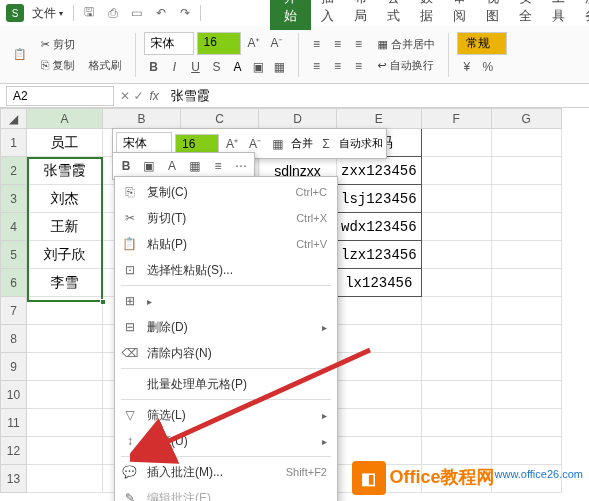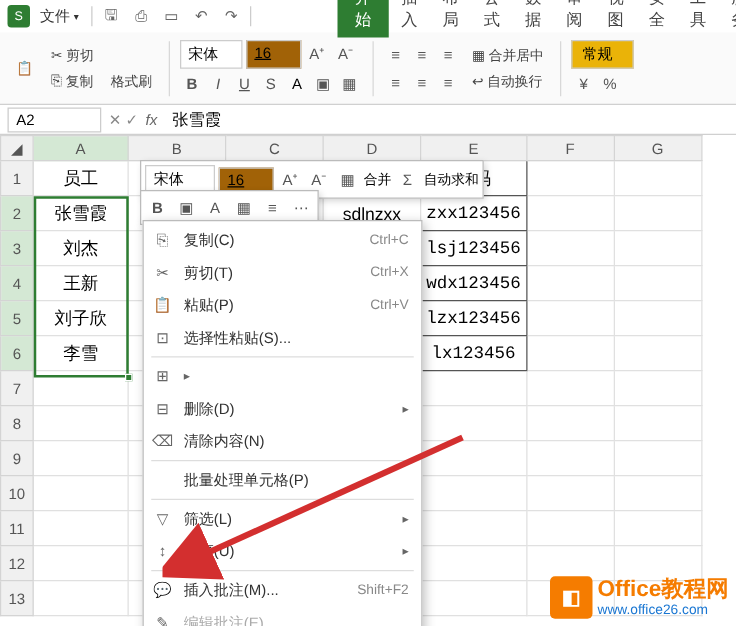--- a/index.html
+++ b/index.html
@@ -13,30 +13,30 @@
 
 .tabbar { height: 28px; display: flex; align-items: flex-end; padding-left: 120px; gap: 0; }
 .tab { padding: 5px 10px; font-size: 13px; color: #444; }
 .tab.active { background: #2e7d32; color: #fff; border-radius: 4px 4px 0 0; padding: 5px 14px; }
 
 .ribbon { height: 58px; border-bottom: 1px solid #d0d0d0; display: flex; align-items: center; padding: 4px 8px; gap: 4px; background: #fafafa; }
 .ribbon-group { display: flex; flex-direction: column; gap: 2px; }
 .ribbon-btn { display: flex; align-items: center; gap: 3px; padding: 2px 5px; font-size: 11px; color: #444; }
 .ribbon-sep { width: 1px; height: 44px; background: #d8d8d8; margin: 0 4px; }
 .font-select { border: 1px solid #ccc; padding: 2px 18px 2px 6px; font-size: 12px; background: #fff; position: relative; }
-.size-select { border: 1px solid #ccc; padding: 2px 14px 2px 6px; font-size: 12px; width: 44px; background: #a16207; text-decoration: underline; }
+.size-select { border: 1px solid #ccc; padding: 2px 14px 2px 6px; font-size: 12px; width: 44px; background: #84cc16; }
 .ribbon-icons { display: flex; gap: 1px; }
 .ribbon-icon { width: 20px; height: 20px; display: flex; align-items: center; justify-content: center; color: #555; font-size: 12px; border: 1px solid transparent; }
 .ribbon-icon.b { font-weight: bold; }
 .ribbon-icon.i { font-style: italic; }
 .ribbon-icon.u { text-decoration: underline; }
 .style-select { border: 1px solid #ccc; padding: 2px 16px 2px 8px; font-size: 12px; background: #eab308; }
 
 .formula-bar { height: 24px; display: flex; align-items: center; border-bottom: 1px solid #d0d0d0; }
-.name-box { width: 75px; border: 1px solid #ccc; margin: 2px 6px; padding: 2px 6px; font-size: 12px; background: #fff; }
+.name-box { width: 108px; border: 1px solid #ccc; margin: 2px 6px; padding: 2px 6px; font-size: 12px; background: #fff; }
 .fx-label { font-style: italic; color: #666; padding: 0 6px; }
 .formula-input { flex: 1; padding: 2px 6px; font-size: 13px; }
 
 .sheet { position: relative; }
 .grid { border-collapse: collapse; }
 .grid th { background: #f0f0f0; border: 1px solid #d4d4d4; font-weight: normal; color: #555; font-size: 12px; }
 .grid .col-head { height: 20px; }
 .grid .row-head { width: 26px; }
 .grid td { border: 1px solid #e0e0e0; height: 28px; padding: 0 4px; font-size: 14px; text-align: center; }
 .col-A { width: 76px; }
@@ -57,21 +57,21 @@
 .menu-item.disabled { color: #aaa; }
 .menu-icon { width: 18px; height: 18px; display: flex; align-items: center; justify-content: center; color: #666; flex-shrink: 0; }
 .menu-label { flex: 1; }
 .menu-shortcut { color: #888; font-size: 11px; }
 .menu-arrow { color: #666; font-size: 10px; }
 .menu-sep { height: 1px; background: #ddd; margin: 2px 6px; }
 
 .red-arrow { position: absolute; pointer-events: none; }
 .watermark { position: absolute; right: 6px; bottom: 6px; display: flex; align-items: center; gap: 4px; }
 .watermark .wlogo { width: 34px; height: 34px; background: #f57c00; border-radius: 4px; display: flex; align-items: center; justify-content: center; color: #fff; font-size: 16px; font-weight: bold; }
-.watermark .wtxt { display: flex; flex-direction: column; line-height: 1.1; }
+.watermark .wtxt { display: flex; flex-direction: row; line-height: 1.1; }
 .watermark .wtitle { color: #f57c00; font-size: 18px; font-weight: bold; }
 .watermark .wurl { color: #1976d2; font-size: 11px; }
 </style>
 </head>
 <body>
 
 <div class="menubar">
   <span class="logo">S</span>
   <span class="file-btn">
     <span>文件</span>

